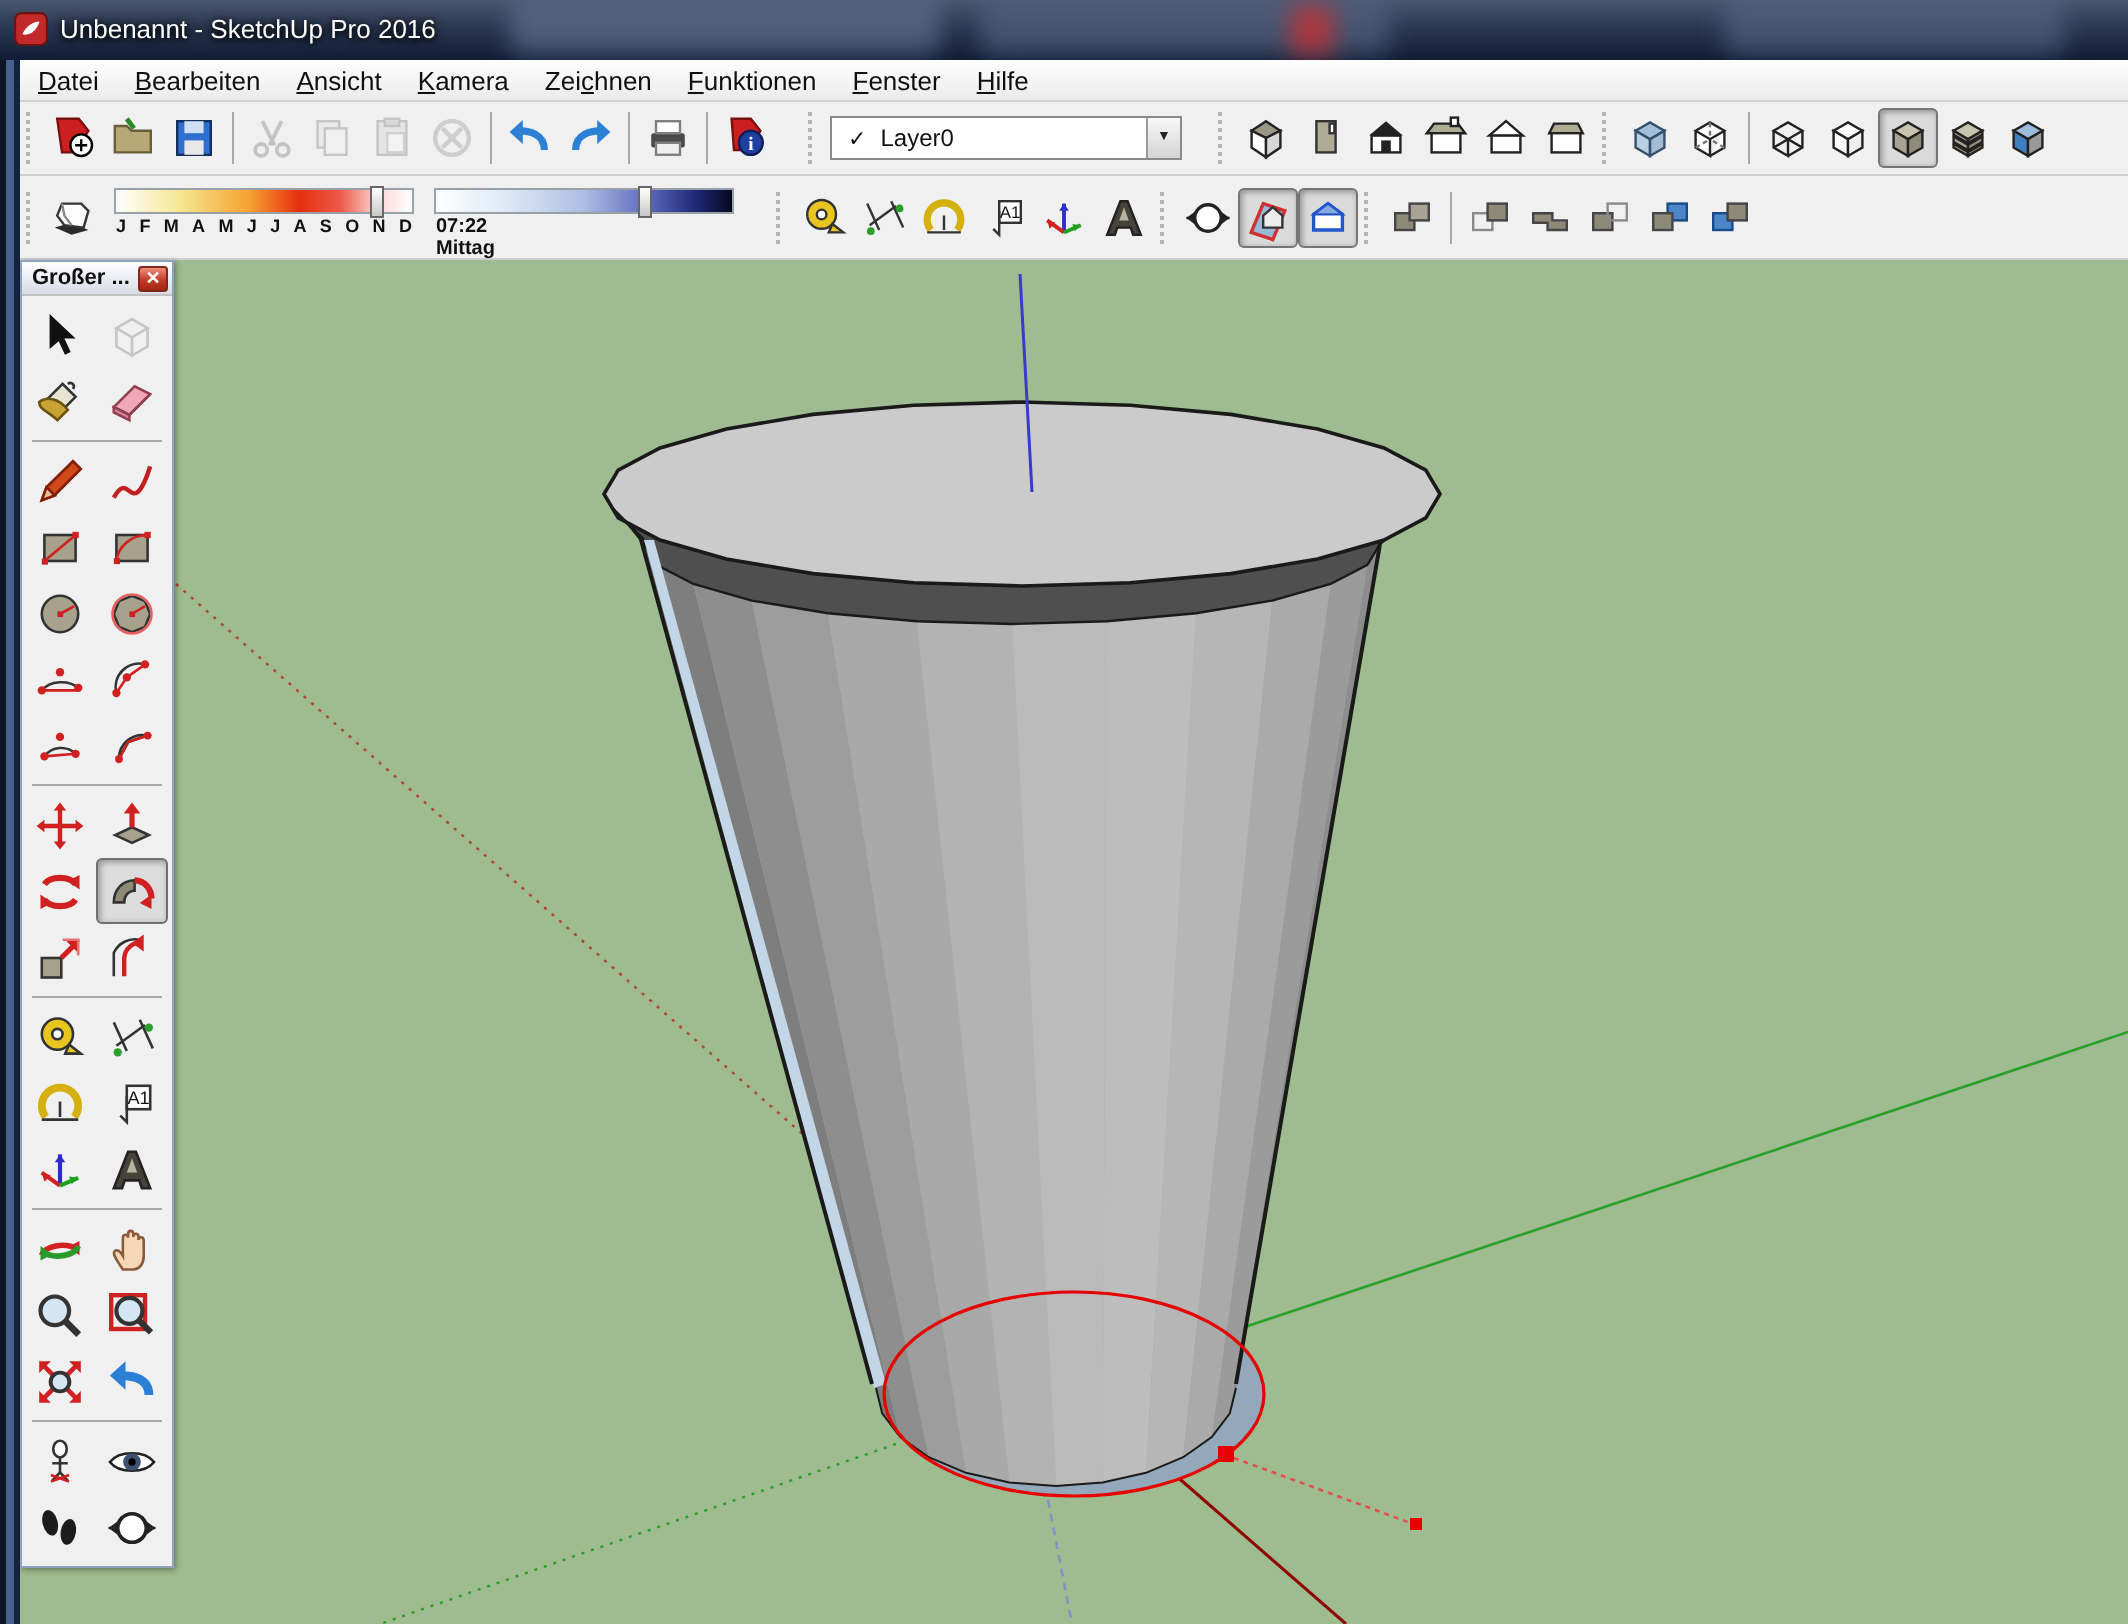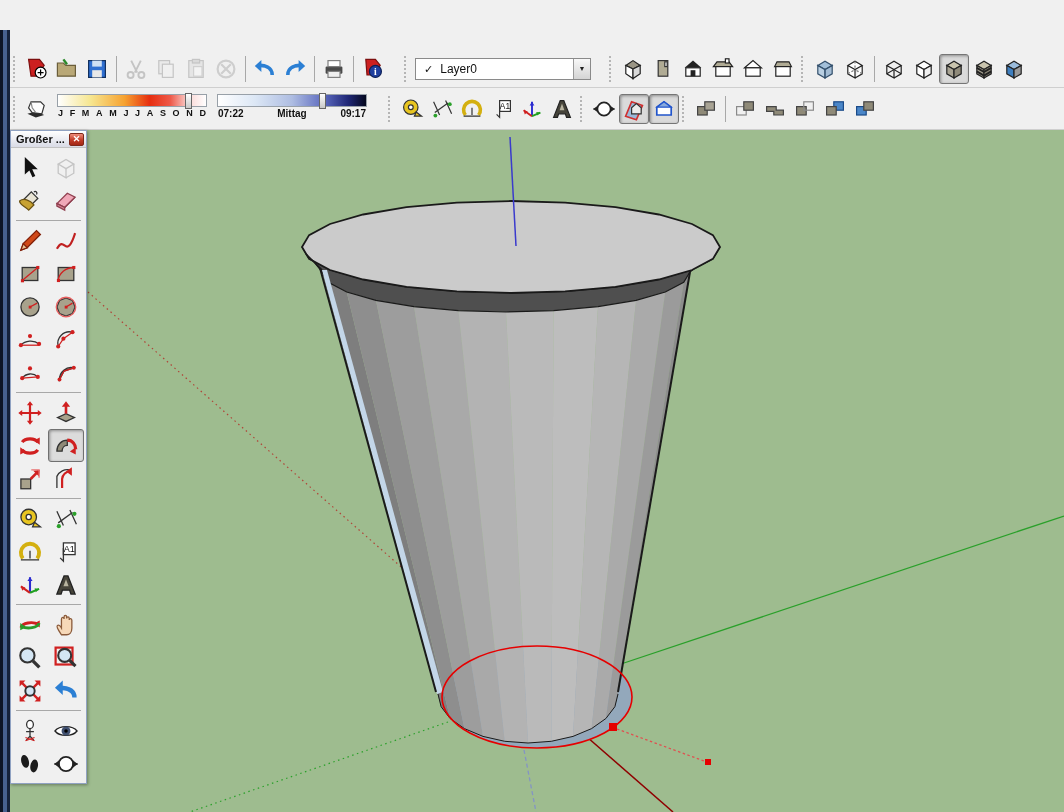--- a/index.html
+++ b/index.html
@@ -43,21 +43,21 @@
     line-height:20px;background:linear-gradient(#f8f8f8,#d4d4d4);border-left:1px solid #9a9a9a;color:#222;}
   
   .slider{position:relative;width:150px;height:30px;margin:0 5px;flex:none;}
   .track{position:relative;height:13px;border:1px solid #98a0a8;background:#fff;}
   .track.date{background:linear-gradient(90deg,#ffffff,#f6e690 22%,#f6a230 45%,#e62e10 62%,#ee5a4a 76%,#fad6d4 88%,#ffffff);}
   .track.time{background:linear-gradient(90deg,#ffffff,#dce7f5 25%,#aebde2 50%,#5a68be 72%,#1f2776 88%,#05081e);}
   .thumb{position:absolute;top:-2px;width:7px;height:16px;border:1px solid #666;
     background:linear-gradient(#ffffff,#c8c8c8);}
   .sl-labels{display:flex;justify-content:space-between;font-size:9px;font-weight:bold;
     color:#111;margin-top:1px;padding:0 1px;}
-  .sl-labels.time{font-size:10px;}
+  .sl-labels.time{font-size:10px;flex-direction:column;}
   
   .palette{position:absolute;left:10px;top:130px;width:77px;background:#f0f0f0;
     border:1px solid #90a2c2;box-shadow:1px 1px 3px rgba(0,0,0,.35);z-index:5;}
   .palette-title{height:17px;display:flex;align-items:center;padding:1px 2px 1px 5px;
     background:linear-gradient(#ffffff,#d9dbe6);border-bottom:1px solid #c2c2c2;
     font-size:11px;font-weight:bold;color:#101010;}
   .palette-close{margin-left:auto;width:15px;height:13px;border:1px solid #7e281a;border-radius:2px;
     background:linear-gradient(#ef8d7b,#c13c28 55%,#a32615);color:#fff;font-size:9px;
     line-height:11px;text-align:center;font-weight:bold;}
   .pal-grid{display:flex;flex-wrap:wrap;padding:3px 1px;}
@@ -68,23 +68,44 @@
   .pal-btn.disabled svg{filter:grayscale(1) opacity(.5);}
   .pal-div{width:66px;height:1px;background:#a8a8a8;margin:3px 4px;}
   
   .viewport{position:absolute;left:10px;top:130px;width:1054px;height:682px;z-index:1;}
 </style>
 </head>
 <body>
 
 <div class="window">
 
+  <div class="titlebar">
+    <div class="blob" style="left:255px;width:215px;background:rgba(125,145,175,.45);"></div>
+    <div class="blob" style="left:490px;width:205px;background:rgba(95,115,145,.5);"></div>
+    <div class="blob" style="left:645px;width:22px;background:rgba(205,45,45,.75);"></div>
+    <div class="blob" style="left:862px;width:170px;background:rgba(105,125,155,.45);"></div>
+    <svg class="app-icon" viewBox="0 0 16 16">
+      <rect x="0.5" y="0.5" width="15" height="15" rx="3" fill="#c02a2a" stroke="#6e1410"></rect>
+      <path d="M4 10.5C5.5 6.5 9.5 4.5 12 4.5 11 8 8 11.5 4 10.5z" fill="#fff"></path>
+    </svg>
+    <span class="title-text">Unbenannt - SketchUp Pro 2016</span>
+  </div>
 
   <div class="left-border"></div>
 
+  <div class="menubar" id="menubar">
+      <div class="menu-item"><u>D</u>atei</div>
+      <div class="menu-item"><u>B</u>earbeiten</div>
+      <div class="menu-item"><u>A</u>nsicht</div>
+      <div class="menu-item"><u>K</u>amera</div>
+      <div class="menu-item">Zei<u>c</u>hnen</div>
+      <div class="menu-item"><u>F</u>unktionen</div>
+      <div class="menu-item"><u>F</u>enster</div>
+      <div class="menu-item"><u>H</u>ilfe</div>
+    </div>
 
   <div class="tbrow" id="tbrow1">
       <div class="grip"></div>
       <div class="tb-btn">
         <svg viewBox="0 0 20 20" width="24" height="24">
           <path d="M3 2h9l4 5-6 9H5z" fill="#cc2020" stroke="#7c0f0f"></path>
           <circle cx="13" cy="13" r="4.5" fill="#fff" stroke="#000"></circle>
           <path d="M13 10.5v5M10.5 13h5" stroke="#000" fill="none"></path>
         </svg>
       </div>

